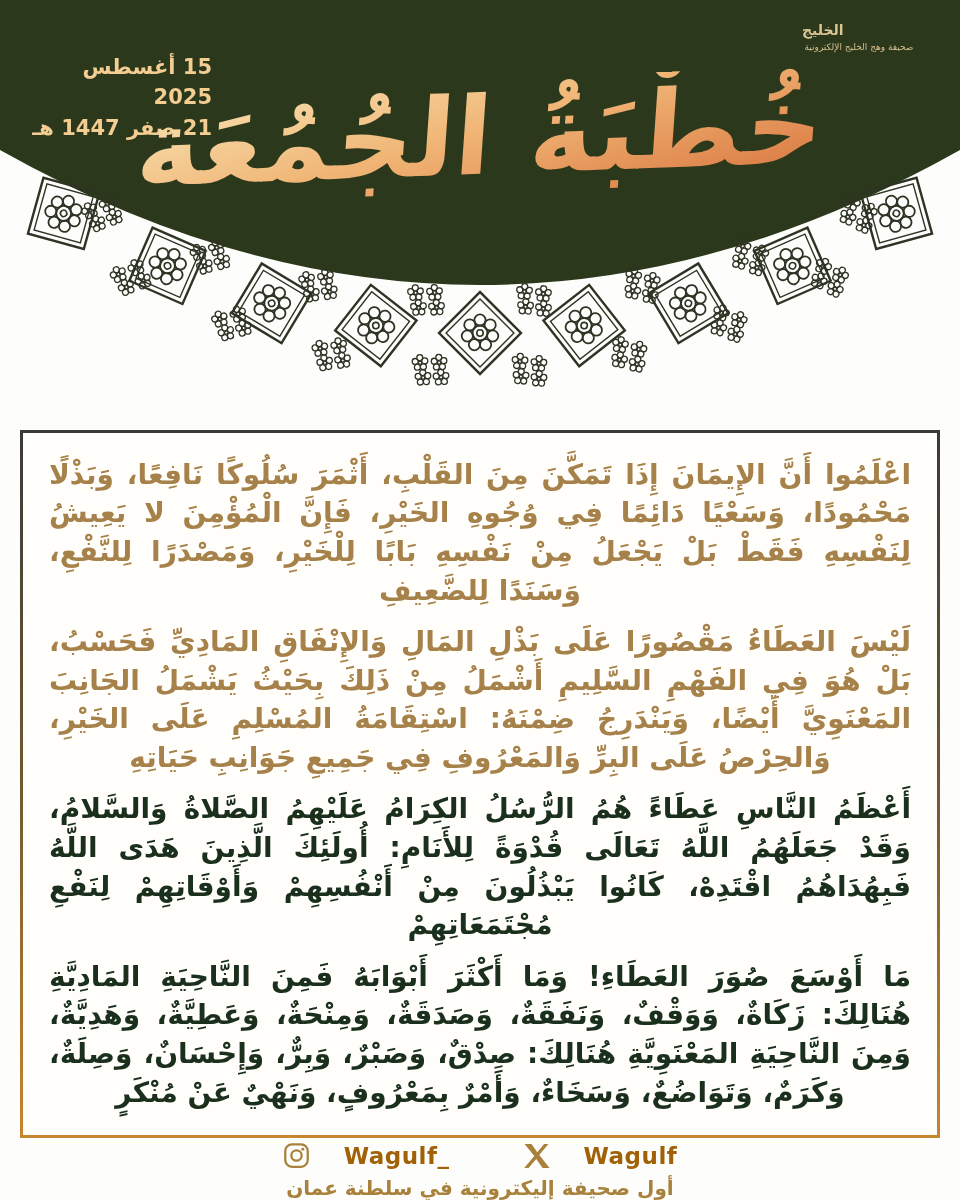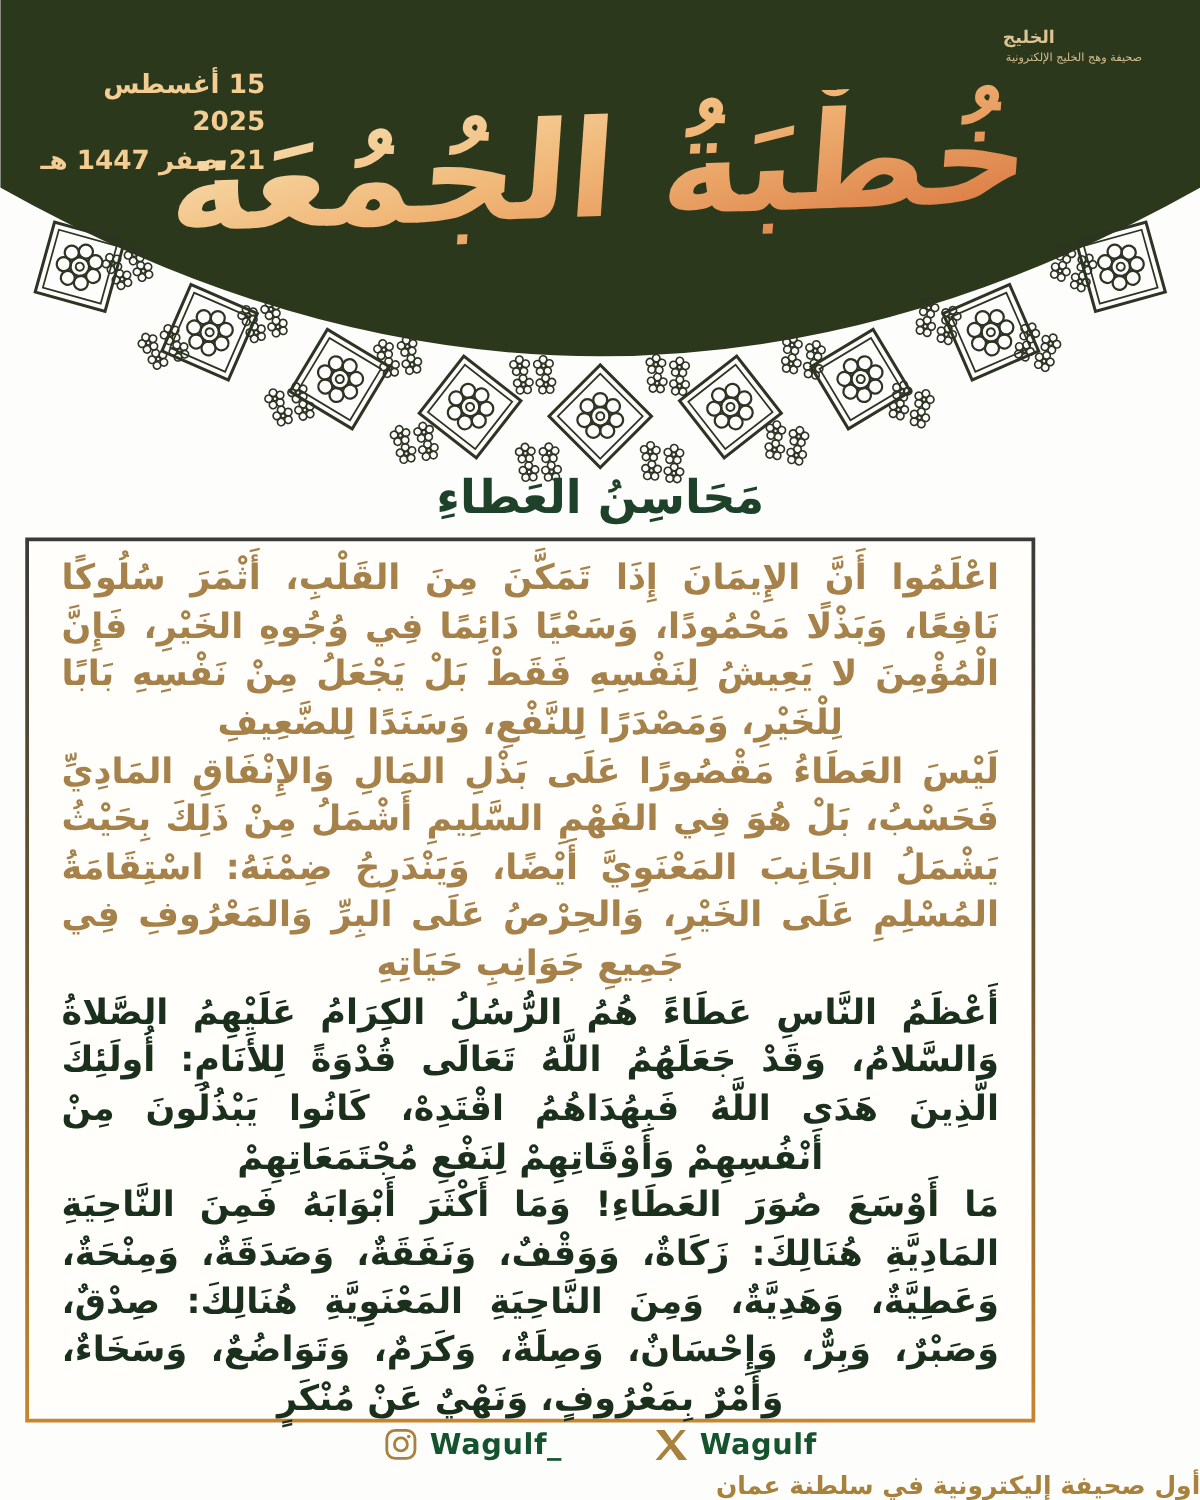--- a/index.html
+++ b/index.html
@@ -18,33 +18,33 @@
     font-size:108px;font-weight:bold;line-height:1.1;
     background:linear-gradient(165deg,#f9e6b8 12%,#f0b575 48%,#d9753f 88%);
     -webkit-background-clip:text;background-clip:text;color:transparent;
     transform:skewX(-6deg) rotate(-2deg);}
 
   
   .subtitle{position:absolute;top:376px;left:0;right:0;text-align:center;direction:rtl;
     font-size:37px;font-weight:bold;color:#1e4129;}
 
   
-  .sermon-box{position:absolute;left:20px;top:430px;width:808px;height:708px;box-sizing:border-box;
+  .sermon-box{position:absolute;left:20px;top:430px;width:920px;height:708px;box-sizing:border-box;
     padding:3px;background:linear-gradient(180deg,#3a3a3a 0%,#70592f 50%,#c8852e 100%);}
   .sermon-inner{width:100%;height:100%;box-sizing:border-box;background:#fffefb;
     display:flex;flex-direction:column;justify-content:space-evenly;padding:10px 26px;}
   .para{direction:rtl;text-align:justify;text-align-last:center;font-weight:bold;
     font-size:28px;line-height:1.38;margin:0;}
 
   
   .footer{position:absolute;left:0;right:0;top:1142px;}
   .social-row{display:flex;flex-direction:row;justify-content:center;align-items:center;gap:74px;direction:ltr;}
   .social-item{display:flex;align-items:center;gap:10px;cursor:pointer;}
-  .social-label{font-size:23px;font-weight:bold;color:#14532d;letter-spacing:.5px;}
-  .tagline{margin-top:7px;text-align:right;direction:rtl;font-size:20px;font-weight:bold;color:#a8823c;}
+  .social-label{font-size:23px;font-weight:bold;color:#a16207;letter-spacing:.5px;margin-left:24px;}
+  .tagline{margin-top:7px;text-align:center;direction:rtl;font-size:20px;font-weight:bold;color:#a8823c;}
 </style>
 </head>
 <body>
 
 <div class="page">
 
   <svg class="header-svg" width="960" height="400" viewBox="0 0 960 400" aria-hidden="true">
     <defs>
       <g id="flw">
         <circle r="7.5" fill="none" stroke-width="2"></circle>
@@ -116,21 +116,20 @@
     <div>21 صفر 1447 هـ</div>
   </div>
 
   <div class="logo-block">
     <div class="logo-sub">الخليج</div>
     <div class="logo-tagline">صحيفة وهج الخليج الإلكترونية</div>
   </div>
 
   <div class="calligraphy">خُطْبَةُ الجُمُعَة</div>
 
-  <div class="subtitle">مَحَاسِنُ العَطاءِ</div>
 
   <div class="sermon-box">
     <div class="sermon-inner">
       <p class="para" style="color: rgb(166, 130, 74);">اعْلَمُوا أَنَّ الإِيمَانَ إِذَا تَمَكَّنَ مِنَ القَلْبِ، أَثْمَرَ سُلُوكًا نَافِعًا، وَبَذْلًا مَحْمُودًا، وَسَعْيًا دَائِمًا فِي وُجُوهِ الخَيْرِ، فَإِنَّ الْمُؤْمِنَ لا يَعِيشُ لِنَفْسِهِ فَقَطْ بَلْ يَجْعَلُ مِنْ نَفْسِهِ بَابًا لِلْخَيْرِ، وَمَصْدَرًا لِلنَّفْعِ، وَسَنَدًا لِلضَّعِيفِ</p>
       <p class="para" style="color: rgb(166, 130, 74);">لَيْسَ العَطَاءُ مَقْصُورًا عَلَى بَذْلِ المَالِ وَالإِنْفَاقِ المَادِيِّ فَحَسْبُ، بَلْ هُوَ فِي الفَهْمِ السَّلِيمِ أَشْمَلُ مِنْ ذَلِكَ بِحَيْثُ يَشْمَلُ الجَانِبَ المَعْنَوِيَّ أَيْضًا، وَيَنْدَرِجُ ضِمْنَهُ: اسْتِقَامَةُ المُسْلِمِ عَلَى الخَيْرِ، وَالحِرْصُ عَلَى البِرِّ وَالمَعْرُوفِ فِي جَمِيعِ جَوَانِبِ حَيَاتِهِ</p>
       <p class="para" style="color: rgb(27, 47, 29);">أَعْظَمُ النَّاسِ عَطَاءً هُمُ الرُّسُلُ الكِرَامُ عَلَيْهِمُ الصَّلاةُ وَالسَّلامُ، وَقَدْ جَعَلَهُمُ اللَّهُ تَعَالَى قُدْوَةً لِلأَنَامِ: أُولَئِكَ الَّذِينَ هَدَى اللَّهُ فَبِهُدَاهُمُ اقْتَدِهْ، كَانُوا يَبْذُلُونَ مِنْ أَنْفُسِهِمْ وَأَوْقَاتِهِمْ لِنَفْعِ مُجْتَمَعَاتِهِمْ</p>
       <p class="para" style="color: rgb(27, 47, 29);">مَا أَوْسَعَ صُوَرَ العَطَاءِ! وَمَا أَكْثَرَ أَبْوَابَهُ فَمِنَ النَّاحِيَةِ المَادِيَّةِ هُنَالِكَ: زَكَاةٌ، وَوَقْفٌ، وَنَفَقَةٌ، وَصَدَقَةٌ، وَمِنْحَةٌ، وَعَطِيَّةٌ، وَهَدِيَّةٌ، وَمِنَ النَّاحِيَةِ المَعْنَوِيَّةِ هُنَالِكَ: صِدْقٌ، وَصَبْرٌ، وَبِرٌّ، وَإِحْسَانٌ، وَصِلَةٌ، وَكَرَمٌ، وَتَوَاضُعٌ، وَسَخَاءٌ، وَأَمْرٌ بِمَعْرُوفٍ، وَنَهْيٌ عَنْ مُنْكَرٍ</p>
     </div>
   </div>
 

